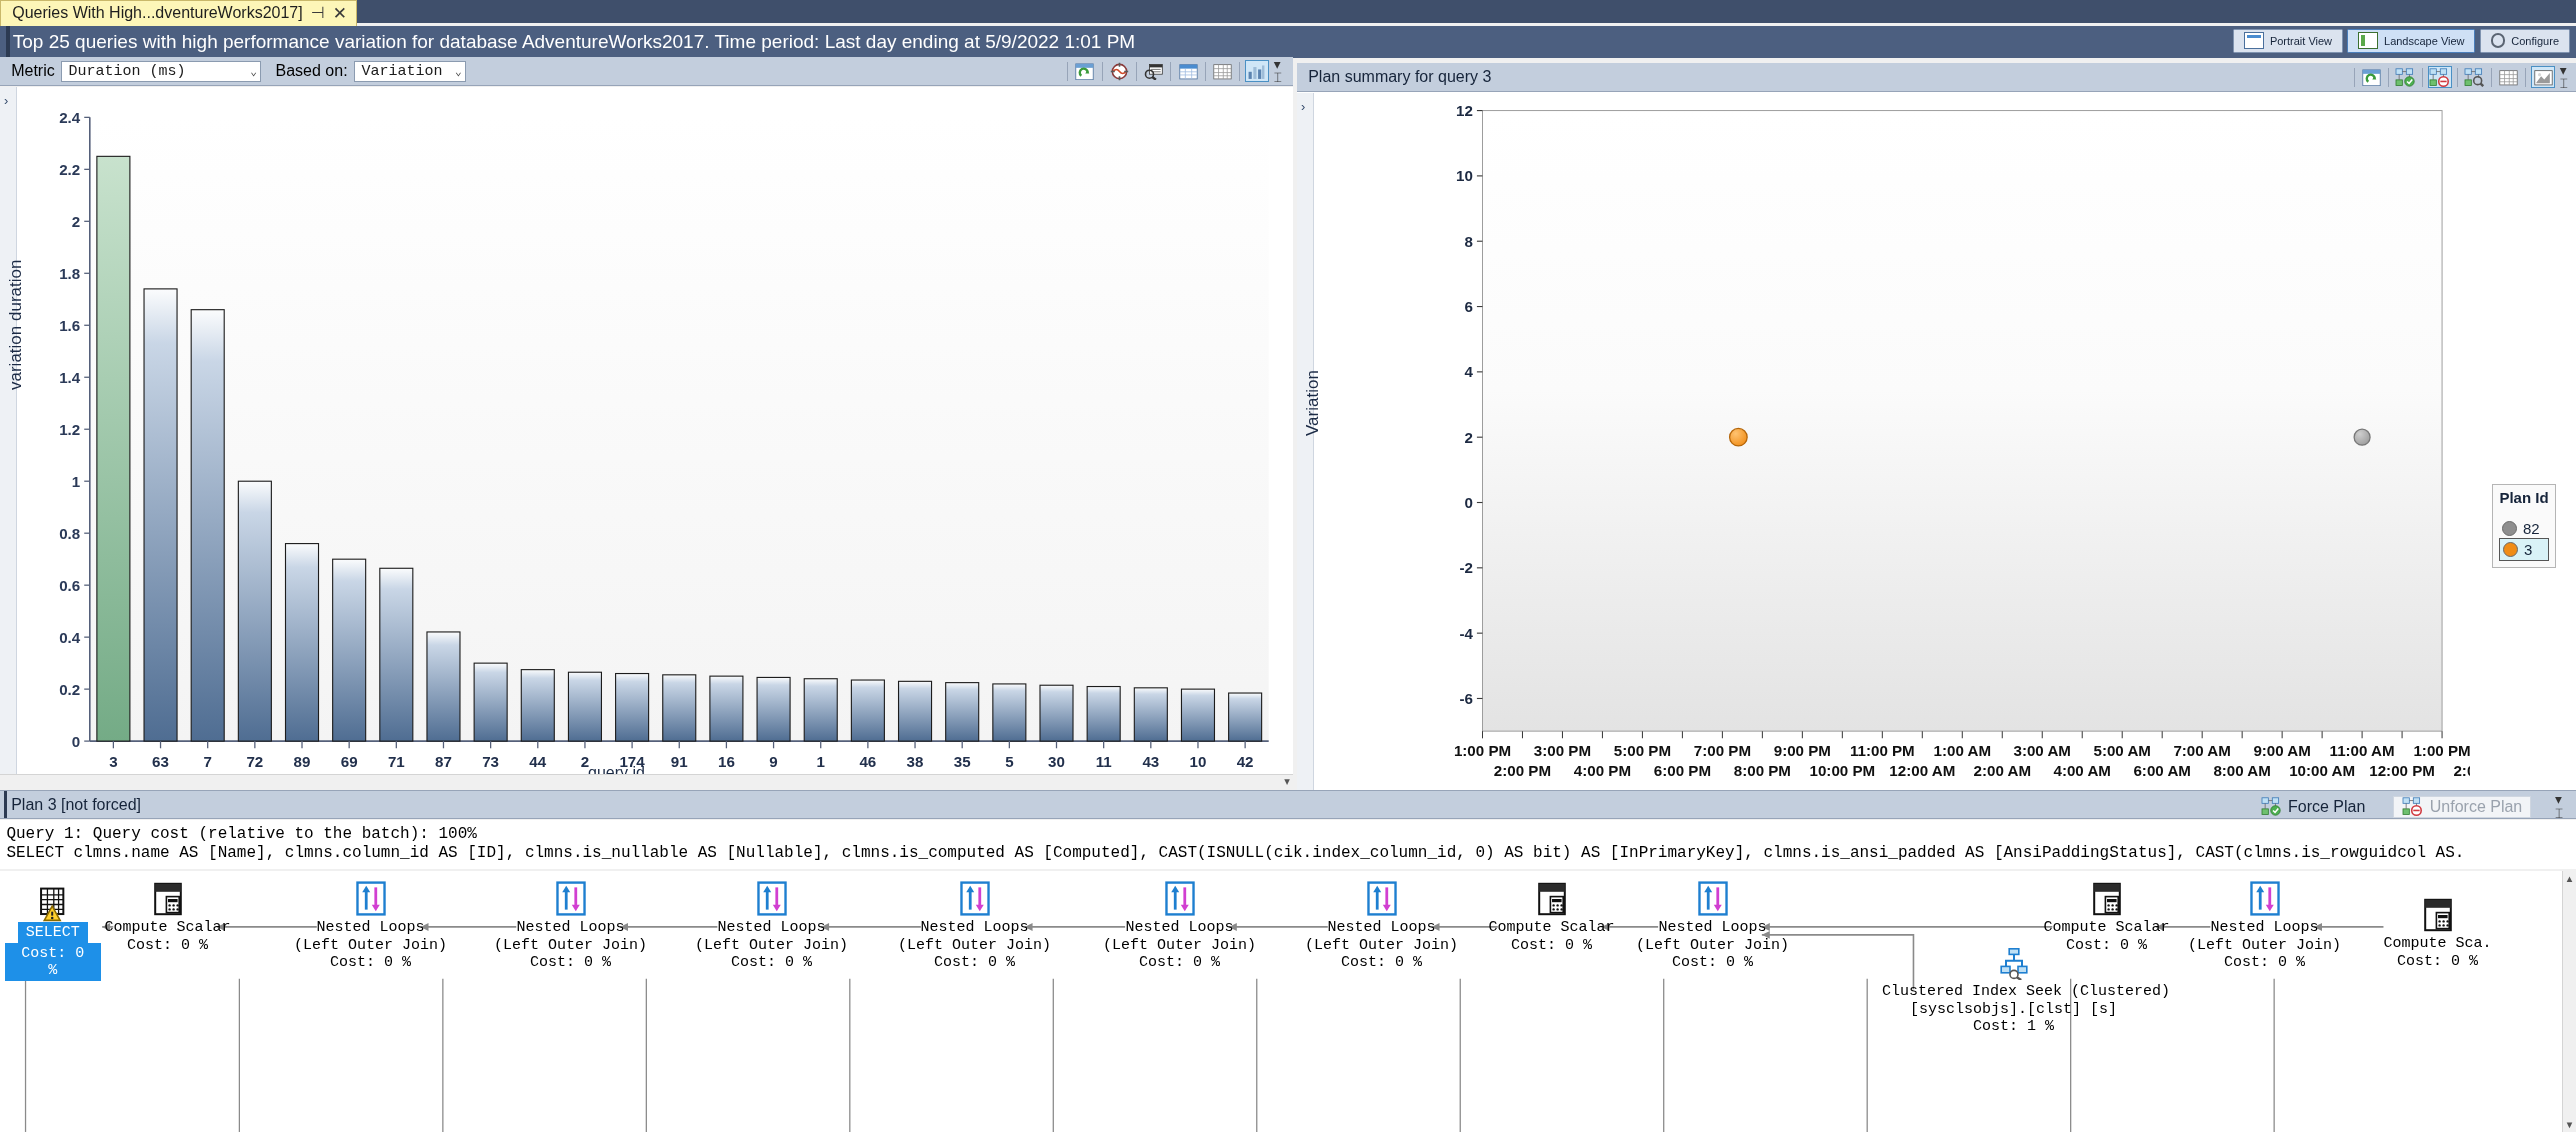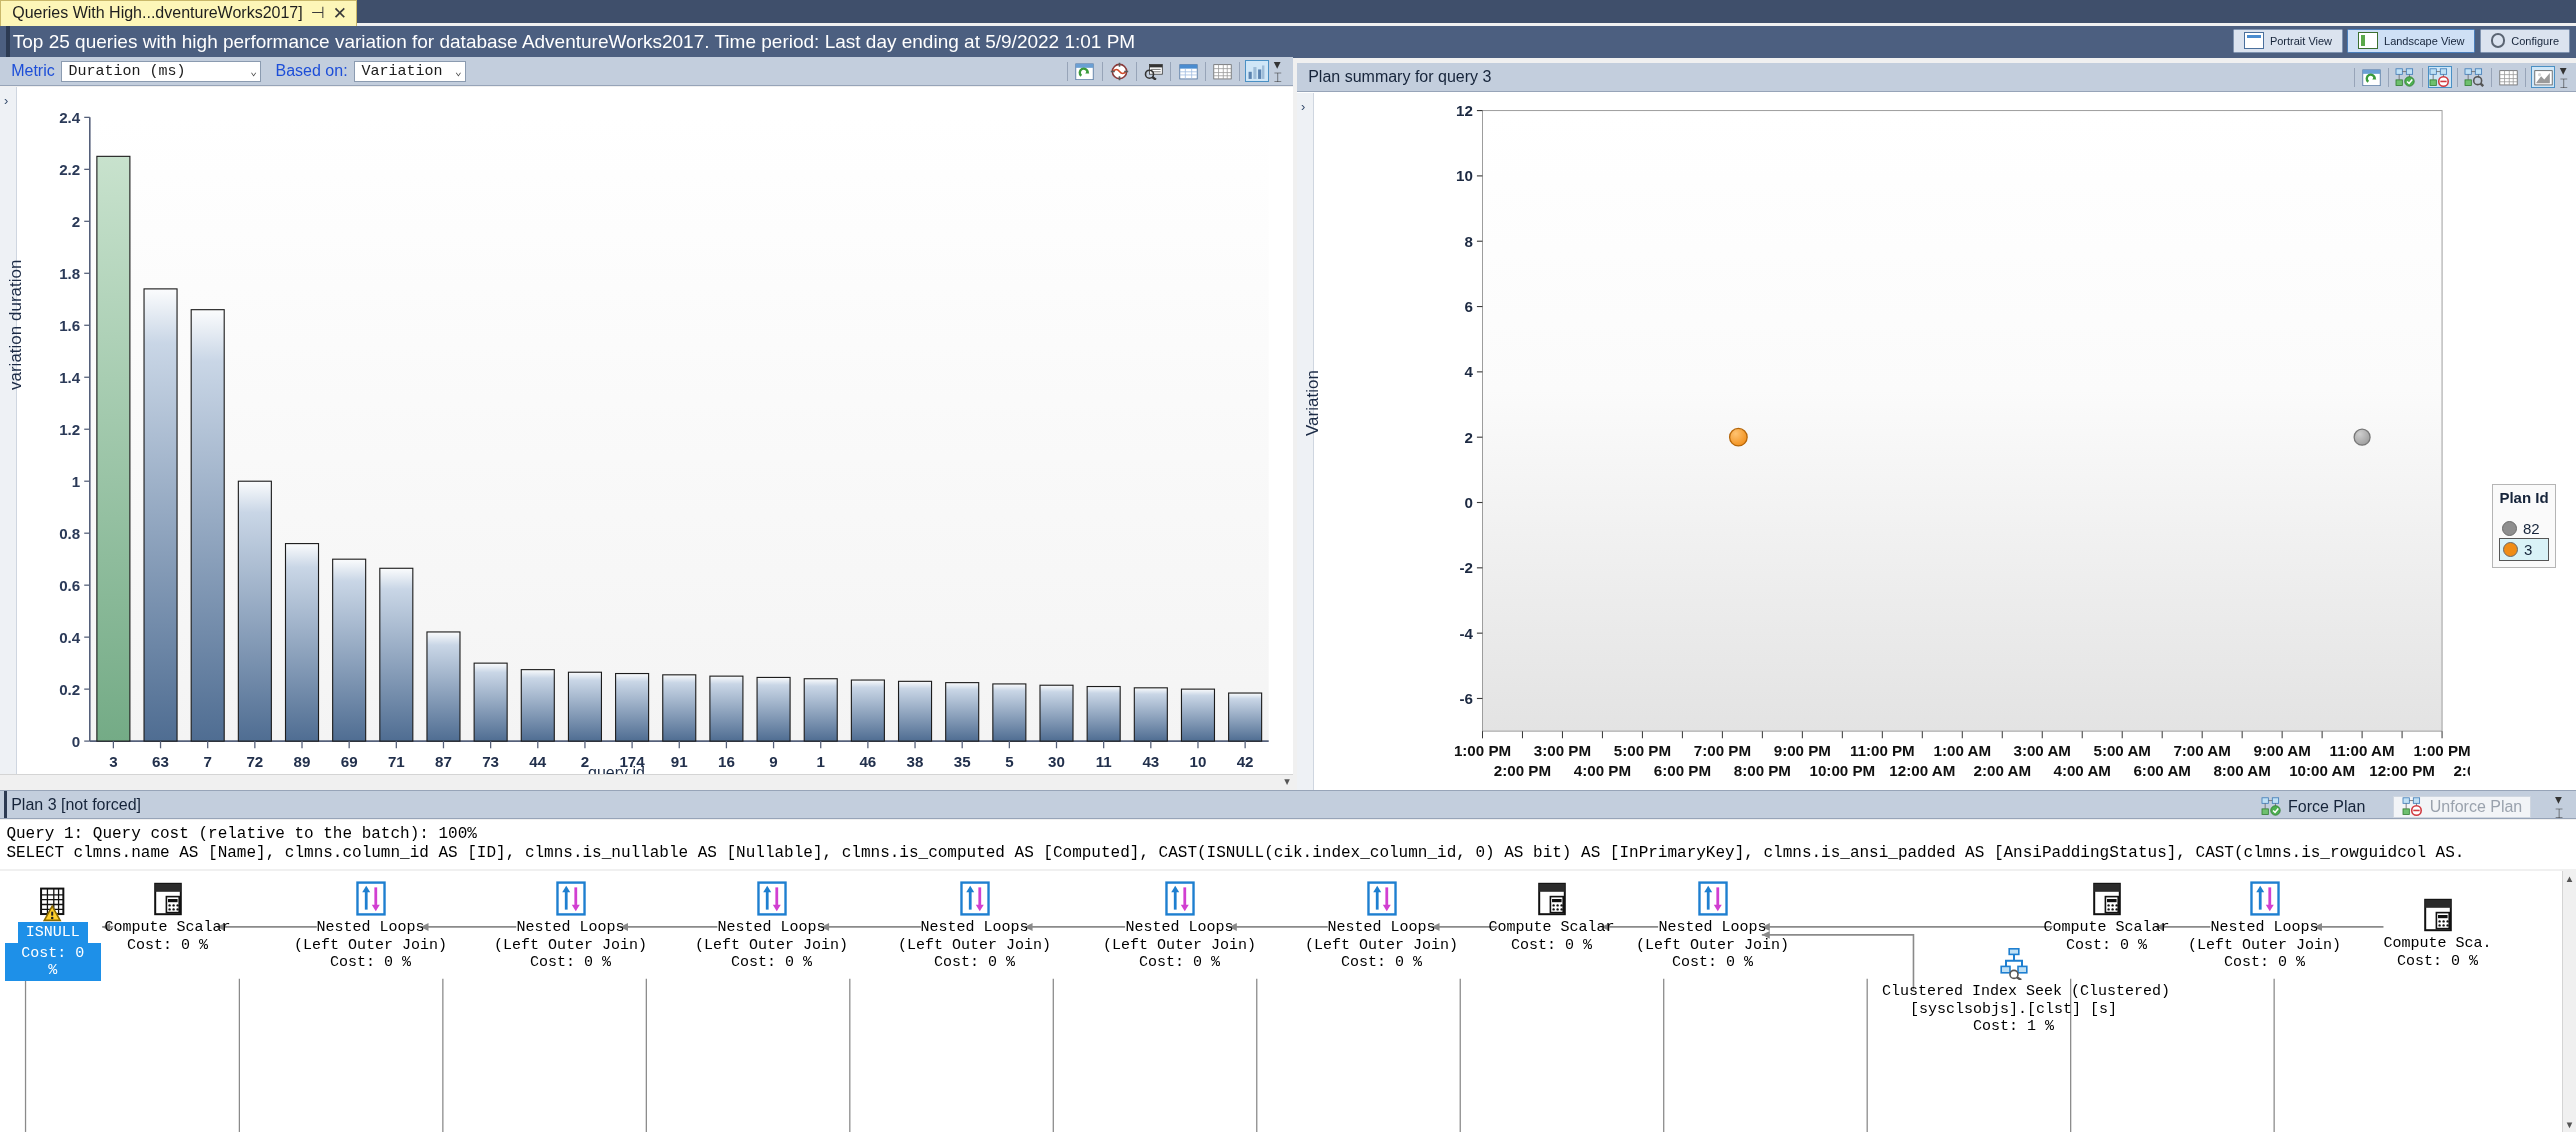--- a/index.html
+++ b/index.html
@@ -45,21 +45,21 @@
   .gi.landscape{background:#fff;border:1.6px solid #3c7030;}
   .gi.landscape:after{content:"";position:absolute;left:1.6px;top:1.6px;bottom:1.6px;width:4px;background:#5aa94a;}
   .gi.gear{border:2.4px solid #5a6472;border-radius:50%;width:14.4px;height:14.4px;box-sizing:border-box;}
 
   
   .metricbar{
     position:absolute;left:0;top:57px;width:1293px;height:29px;
     background:#c3cedd;border-bottom:0.8px solid #97a4b8;
     display:flex;align-items:center;gap:6.4px;padding-left:11.2px;box-sizing:border-box;
   }
-  .metricbar .lbl{font-size:16px;color:#1d4ed8;}
+  .metricbar .lbl{font-size:16px;color:#000000;}
   .combo{
     height:21px;background:#fff;border:0.8px solid #8b9bb0;
     display:flex;align-items:center;justify-content:space-between;
     padding:0 3.2px 0 6.4px;box-sizing:border-box;font-size:15px;color:#1b1b1b;font-family:Liberation Mono, monospace;
   }
   .combo .cv{white-space:nowrap;overflow:hidden;}
   .combo .ar{color:#444;font-size:11.2px;padding-left:6.4px;}
   .tbgroup{position:absolute;right:11.2px;top:3.2px;display:flex;align-items:center;height:22.3px;gap:0;}
   .tbsep{width:0.8px;height:19px;background:#97a4b8;margin:0 4.8px;}
   .tbbtn{width:24px;height:22.3px;display:flex;align-items:center;justify-content:center;border:0.8px solid transparent;box-sizing:border-box;}
@@ -639,21 +639,21 @@
   <div class="selnode" style="left: 4.8px; top: 11.2px; width: 96px;"><div class="ic" style="height:40px;display:flex;align-items:flex-end;justify-content:center;">
           <svg width="34" height="35" viewBox="0 0 42 44">
             <rect x="6" y="2" width="28" height="32" fill="#fff" stroke="#111" stroke-width="2.5"></rect>
             <g stroke="#111" stroke-width="1.6">
               <path d="M6 10h28M6 16h28M6 22h28M6 28h28M14 2v32M22 2v32M28 2v32"></path>
             </g>
             <path d="M20 24 L30 42 L10 42 Z" fill="#ffd02e" stroke="#8a6a00" stroke-width="2"></path>
             <path d="M20 31v5" stroke="#222" stroke-width="2.5"></path>
             <circle cx="20" cy="39" r="1.6" fill="#222"></circle>
           </svg>
-        </div><div class="box">ISNULL</div><div class="box" style="display:block;">Cost: 0 %</div></div>
+        </div><div class="box">SELECT</div><div class="box" style="display:block;">Cost: 0 %</div></div>
       <div class="node" style="left: 64px; top: 8px; width: 207px;">
         <div class="ic">
           <svg width="32" height="34" viewBox="0 0 40 42">
             <rect x="4" y="2" width="32" height="38" fill="#fff" stroke="#111" stroke-width="2.5"></rect>
             <rect x="4" y="2" width="32" height="10" fill="#2b2b2b"></rect>
             <rect x="18" y="18" width="16" height="20" fill="#fff" stroke="#111" stroke-width="2"></rect>
             <g fill="#111">
               <rect x="20" y="21" width="12" height="4"></rect>
               <circle cx="22" cy="29" r="1.5"></circle>
               <circle cx="27" cy="29" r="1.5"></circle>

